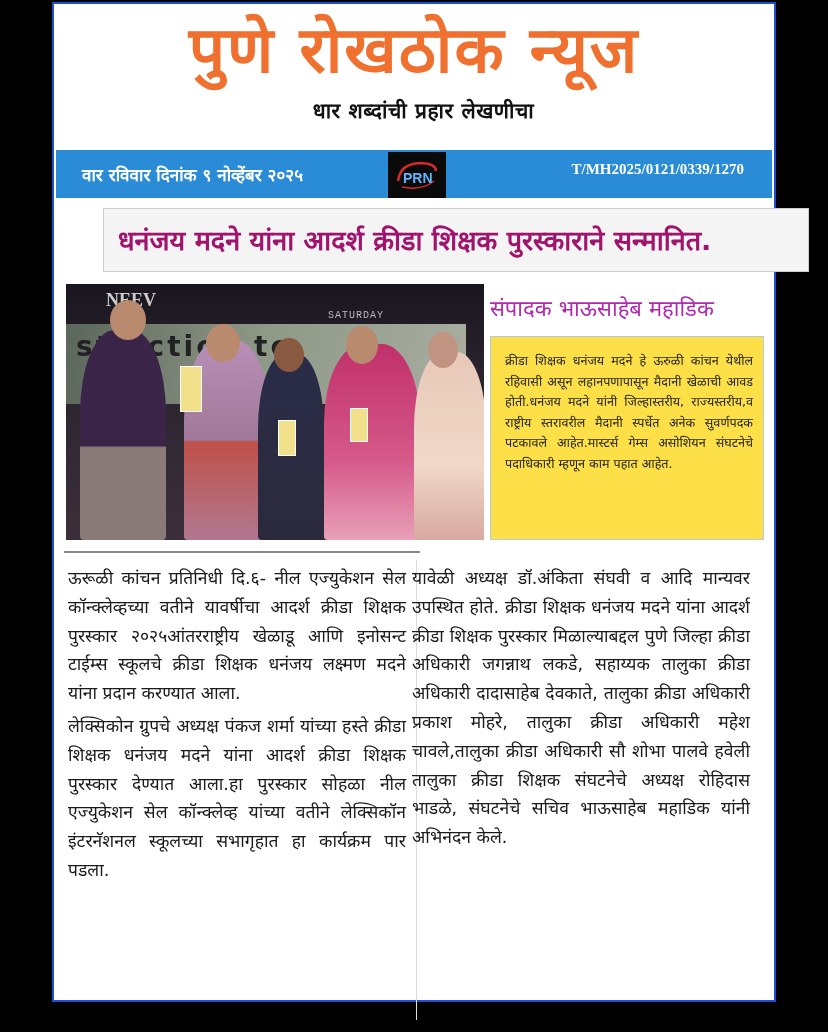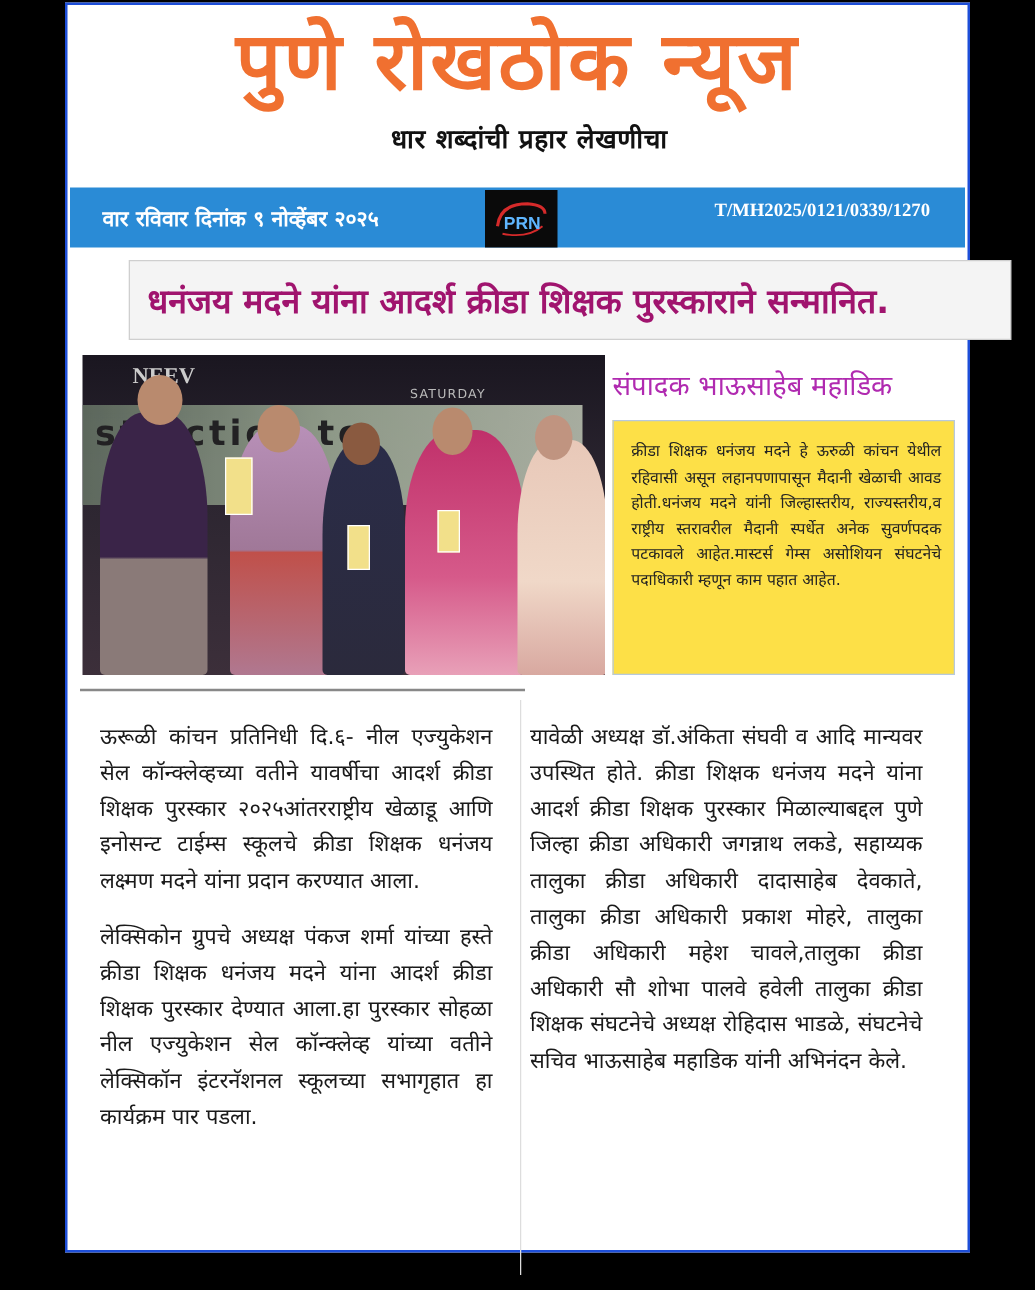--- a/index.html
+++ b/index.html
@@ -12,30 +12,30 @@
   .date-text { position:absolute; left:26px; top:13px; color:#fff; font-weight:bold; font-size:17px; }
   .reg-text { position:absolute; right:28px; top:11px; color:#fff; font-family:"Liberation Serif", serif; font-weight:bold; font-size:15px; }
   .logo { position:absolute; left:332px; top:2px; width:58px; height:46px; background:#0a0a0a; display:flex; align-items:center; justify-content:center; }
   .logo svg { display:block; }
   .headline-box { position:absolute; left:8px; top:204px; width:706px; height:64px; background:#f4f4f4; border:1px solid #cfcfcf; box-sizing:border-box;margin-left:41px; }
   .headline { position:absolute; left:14px; top:12px; color:#a0146e; font-weight:bold; font-size:27px; white-space:nowrap; }
   .photo { position:absolute; left:12px; top:280px; width:418px; height:256px; overflow:hidden; background:linear-gradient(180deg,#1a1620 0%,#2b2530 40%,#3c2f3a 100%); }
   .photo .screen { position:absolute; left:0; top:40px; width:400px; height:80px; background:linear-gradient(90deg,#6b7a6a,#a9b8a0 50%,#c8d0bd); opacity:0.8; }
   .photo .screen-text { position:absolute; left:10px; top:6px; font-weight:bold; font-size:28px; color:#222; letter-spacing:3px; }
   .photo .banner { position:absolute; left:40px; top:6px; font-family:"Liberation Serif", serif; font-weight:bold; font-size:18px; color:#ccc; }
-  .photo .sat { position:absolute; left:262px; top:26px; font-size:10px; color:#bbb; letter-spacing:1px; }
+  .photo .sat { position:absolute; left:262px; top:26px; font-size:10px; color:#bbb; letter-spacing:1px;font-family:Liberation Mono, monospace; }
   .person { position:absolute; bottom:0; border-radius:40% 40% 4px 4px; }
   .head { position:absolute; border-radius:50%; background:#b98a6e; }
   .trophy { position:absolute; width:20px; height:44px; background:#f2e08a; border:1px solid #fff; }
   .sidebar-title { position:absolute; left:436px; top:288px; color:#b02ab0; font-weight:normal; font-size:22px; white-space:nowrap;text-align:right; }
   .sidebar-box { position:absolute; left:436px; top:332px; width:274px; height:204px; background:#fde047; border:1px solid #b7c9dc; box-sizing:border-box; padding:14px 10px 8px 14px; }
   .sidebar-box p { margin:0; font-size:12.6px; line-height:20.5px; color:#222; text-align:justify; }
   .divider { position:absolute; left:10px; top:547px; width:356px; height:2px; background:#888; }
   .col { position:absolute; top:556px; width:346px; font-family:"DejaVu Sans", sans-serif; font-size:17.5px; line-height:28.8px; color:#1a1a1a; text-align:justify; }
-  .col p { margin:16px; }
+  .col p { margin:4px; }
   .col-left { left:10px; }
   .col-right { left:354px; }
   .colsep { position:absolute; left:362px; top:556px; width:1px; height:460px; background:#ddd; }
 </style>
 </head>
 <body>
 
 <div class="page">
 
   <div class="masthead">

